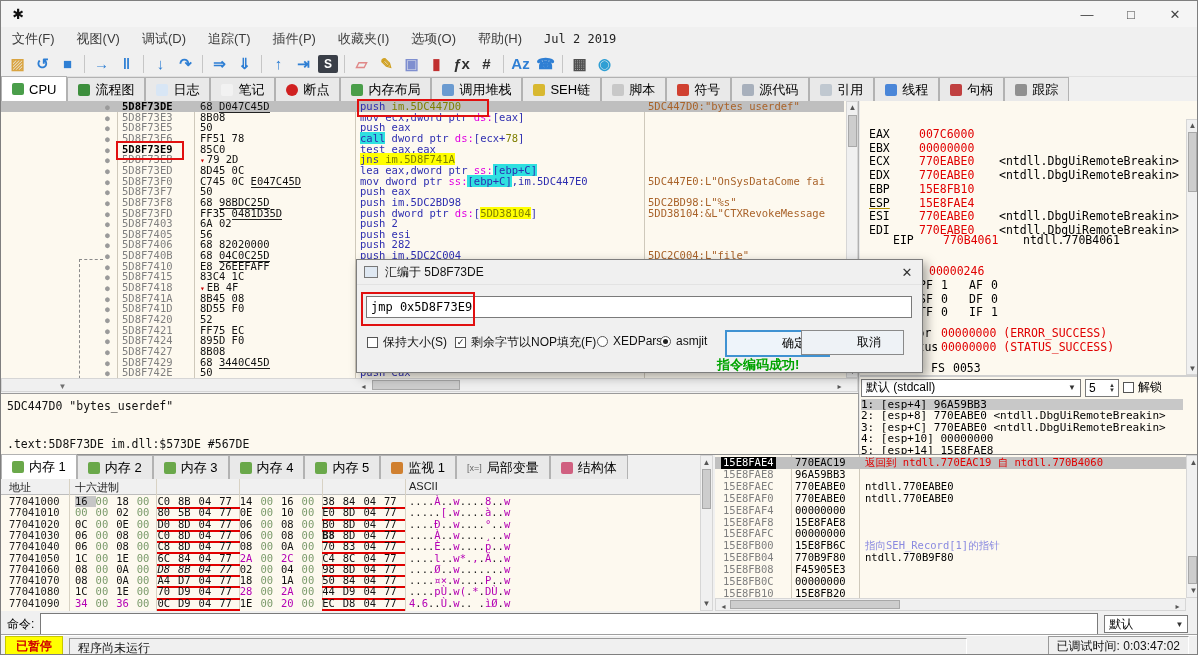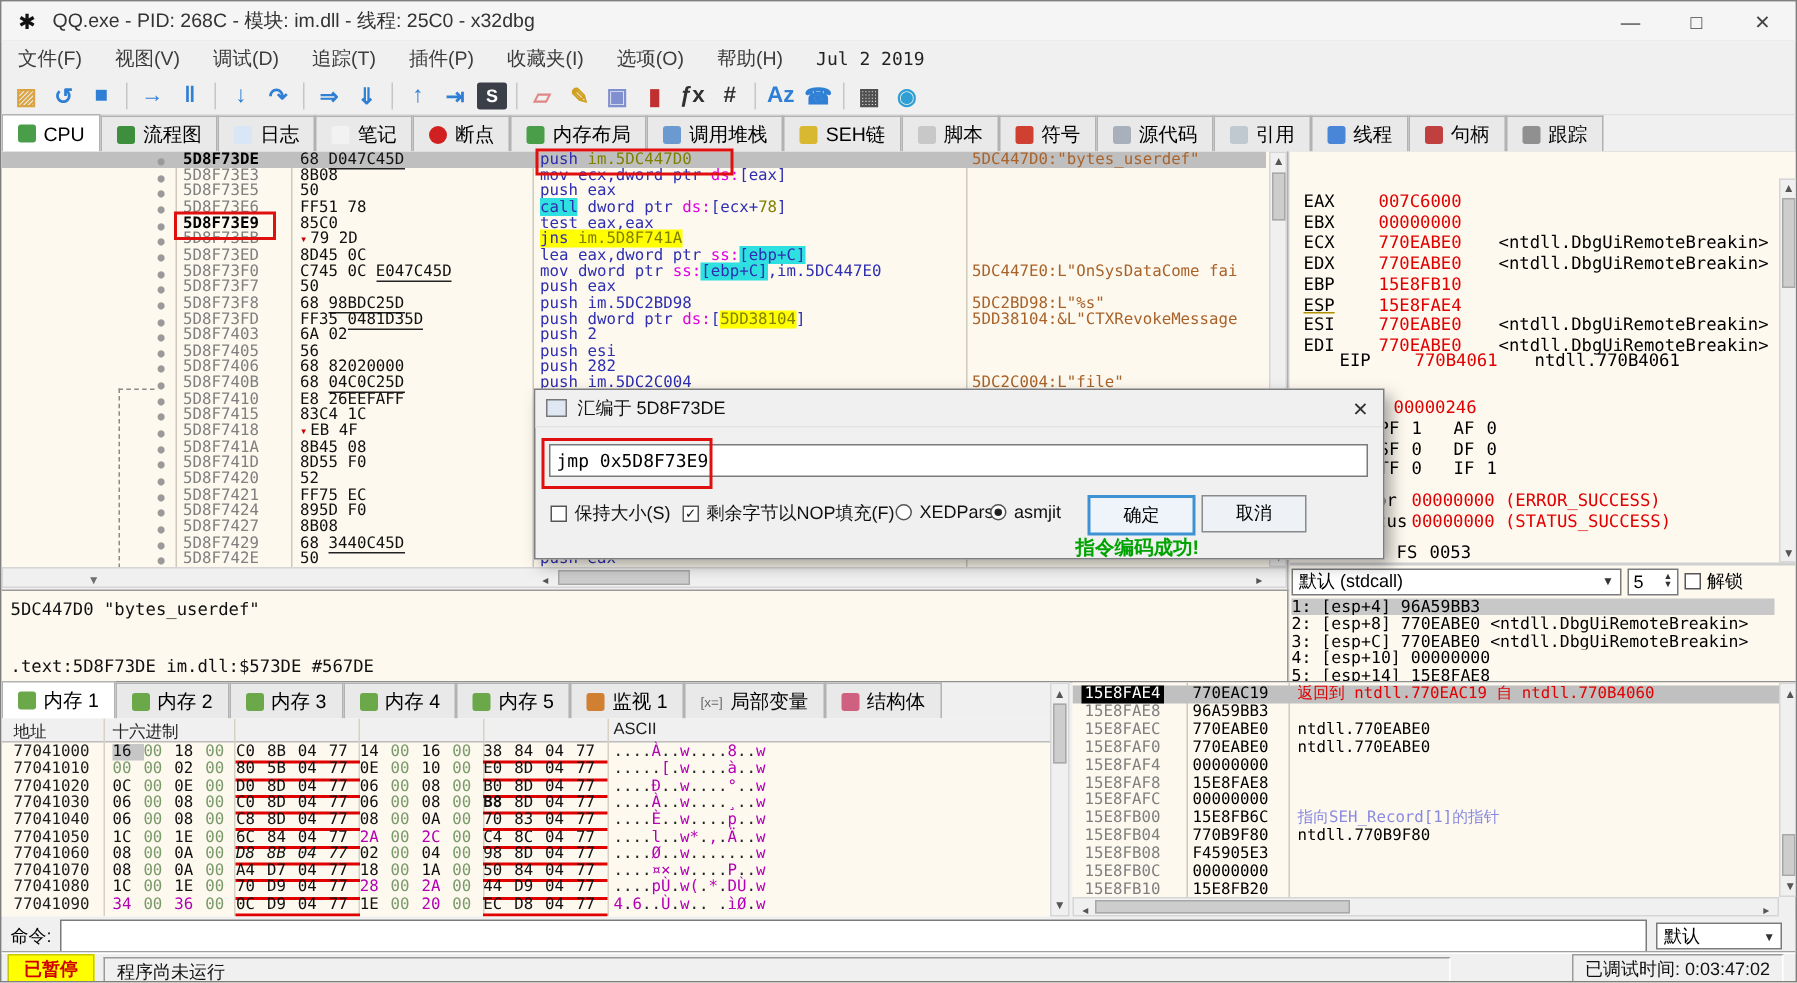--- a/index.html
+++ b/index.html
@@ -91,21 +91,21 @@
   
   #dialog{position:absolute;left:355px;top:258px;width:565px;height:112px;background:#f0f0f0;border:1px solid #7e7e7e;box-shadow:4px 4px 10px rgba(0,0,0,0.35);z-index:40;}
   #dlgtitle{position:absolute;left:0;top:0;width:100%;height:24px;display:flex;align-items:center;background:#f0f0f0;border-bottom:1px solid #e3e3e3;}
   #dlgicon{width:12px;height:10px;border:1px solid #777;background:#dfe8f2;margin-left:7px;}
   #dlgtitletext{margin-left:7px;font-size:12px;color:#111;}
   #dlgclose{margin-left:auto;width:30px;text-align:center;font-size:13px;color:#333;}
   #dlginput{position:absolute;left:9px;top:36px;width:546px;height:22px;border:1px solid #7a7a7a;background:#fff;font-family:"DejaVu Sans Mono",monospace;font-size:12px;padding:0 4px;box-sizing:border-box;}
   .dlgctl{position:absolute;top:74px;display:flex;align-items:center;gap:5px;font-size:12px;color:#111;white-space:nowrap;}
   .radio{width:11px;height:11px;border:1px solid #555;border-radius:50%;background:#fff;display:inline-block;box-sizing:border-box;position:relative;}
   .radio.on::after{content:"";position:absolute;left:2px;top:2px;width:5px;height:5px;border-radius:50%;background:#222;}
-  .dlgbtn{position:absolute;top:70px;width:68px;height:23px;background:#eef2f6;border:1px solid #8a8a8a;display:flex;align-items:center;justify-content:center;font-size:12px;}
+  .dlgbtn{position:absolute;top:70px;width:68px;height:23px;background:#eef2f6;border:1px solid #8a8a8a;display:flex;align-items:center;justify-content:center;font-size:12px;padding-left:33px;}
   .dlgbtn.focus{border:2px solid #3f92d2;background:#eef4fa;}
   #dlgstatus{position:absolute;left:360px;top:96px;color:#00a400;font-weight:bold;font-size:13px;}
   
   #cmdbar{position:absolute;left:0;top:612px;width:100%;height:22px;background:#f0f0f0;display:flex;align-items:center;}
   #cmdlabel{margin-left:6px;font-size:12px;}
   #cmdinput{margin-left:6px;width:1052px;height:18px;border:1px solid #7a7a7a;background:#fff;font-family:"DejaVu Sans Mono",monospace;font-size:11px;}
   #cmdcombo{margin-left:6px;width:84px;}
   #statusbar{position:absolute;left:0;top:634px;width:100%;height:21px;background:#f0f0f0;border-top:1px solid #fff;display:flex;align-items:center;box-shadow:0 -1px 0 #a0a0a0;}
   #statusstate{margin-left:4px;background:#ffff00;color:#d00000;font-weight:bold;font-size:12px;padding:1px 10px;border:1px solid #c8c800;}
   #statusmsg{margin-left:6px;font-size:12px;color:#111;border:1px solid;border-color:#9a9a9a #ffffff #ffffff #9a9a9a;padding:1px 8px;width:880px;height:14px;}
@@ -114,21 +114,20 @@
   .redbox{position:absolute;border:2px solid #e11010;z-index:60;pointer-events:none;}
   .splitv{position:absolute;background:#e8e8e8;border-left:1px solid #b0b0b0;}
 </style>
 </head>
 <body>
 
 <div id="app">
 
   <div id="titlebar">
     <span id="appicon">✱</span>
-    <span id="wintitle">QQ.exe - PID: 268C - 模块: im.dll - 线程: 25C0 - x32dbg</span>
     <div id="wincontrols">
         <div class="winbtn">—</div>
         <div class="winbtn">□</div>
         <div class="winbtn">✕</div>
       </div>
   </div>
 
   <div id="menubar">
       <div class="menuitem">文件(F)</div>
       <div class="menuitem">视图(V)</div>

